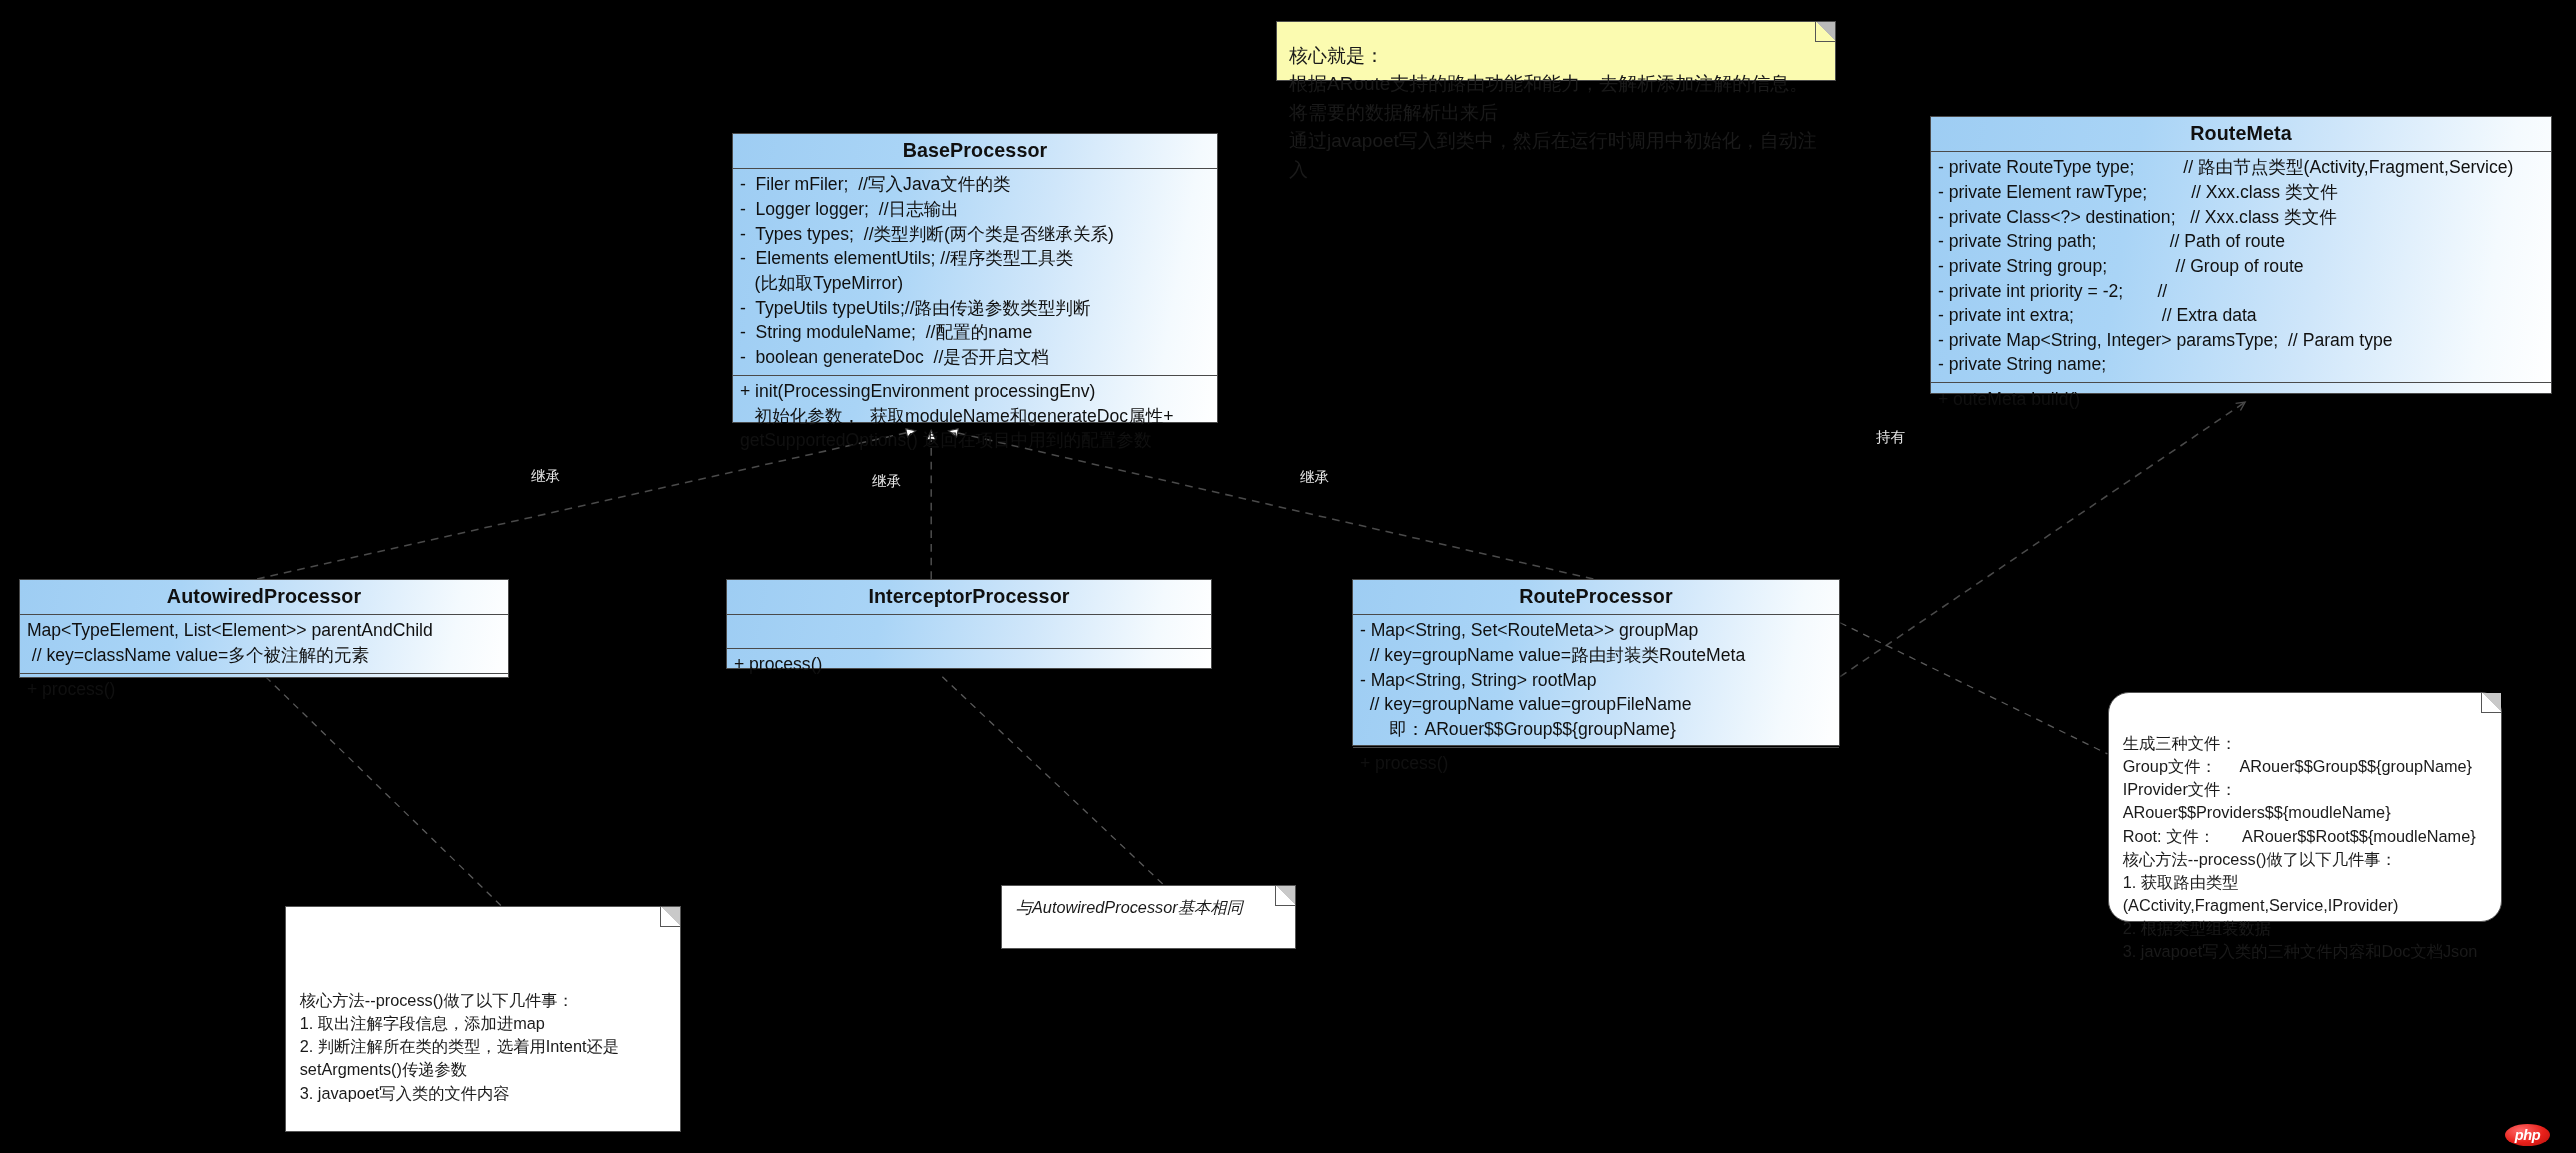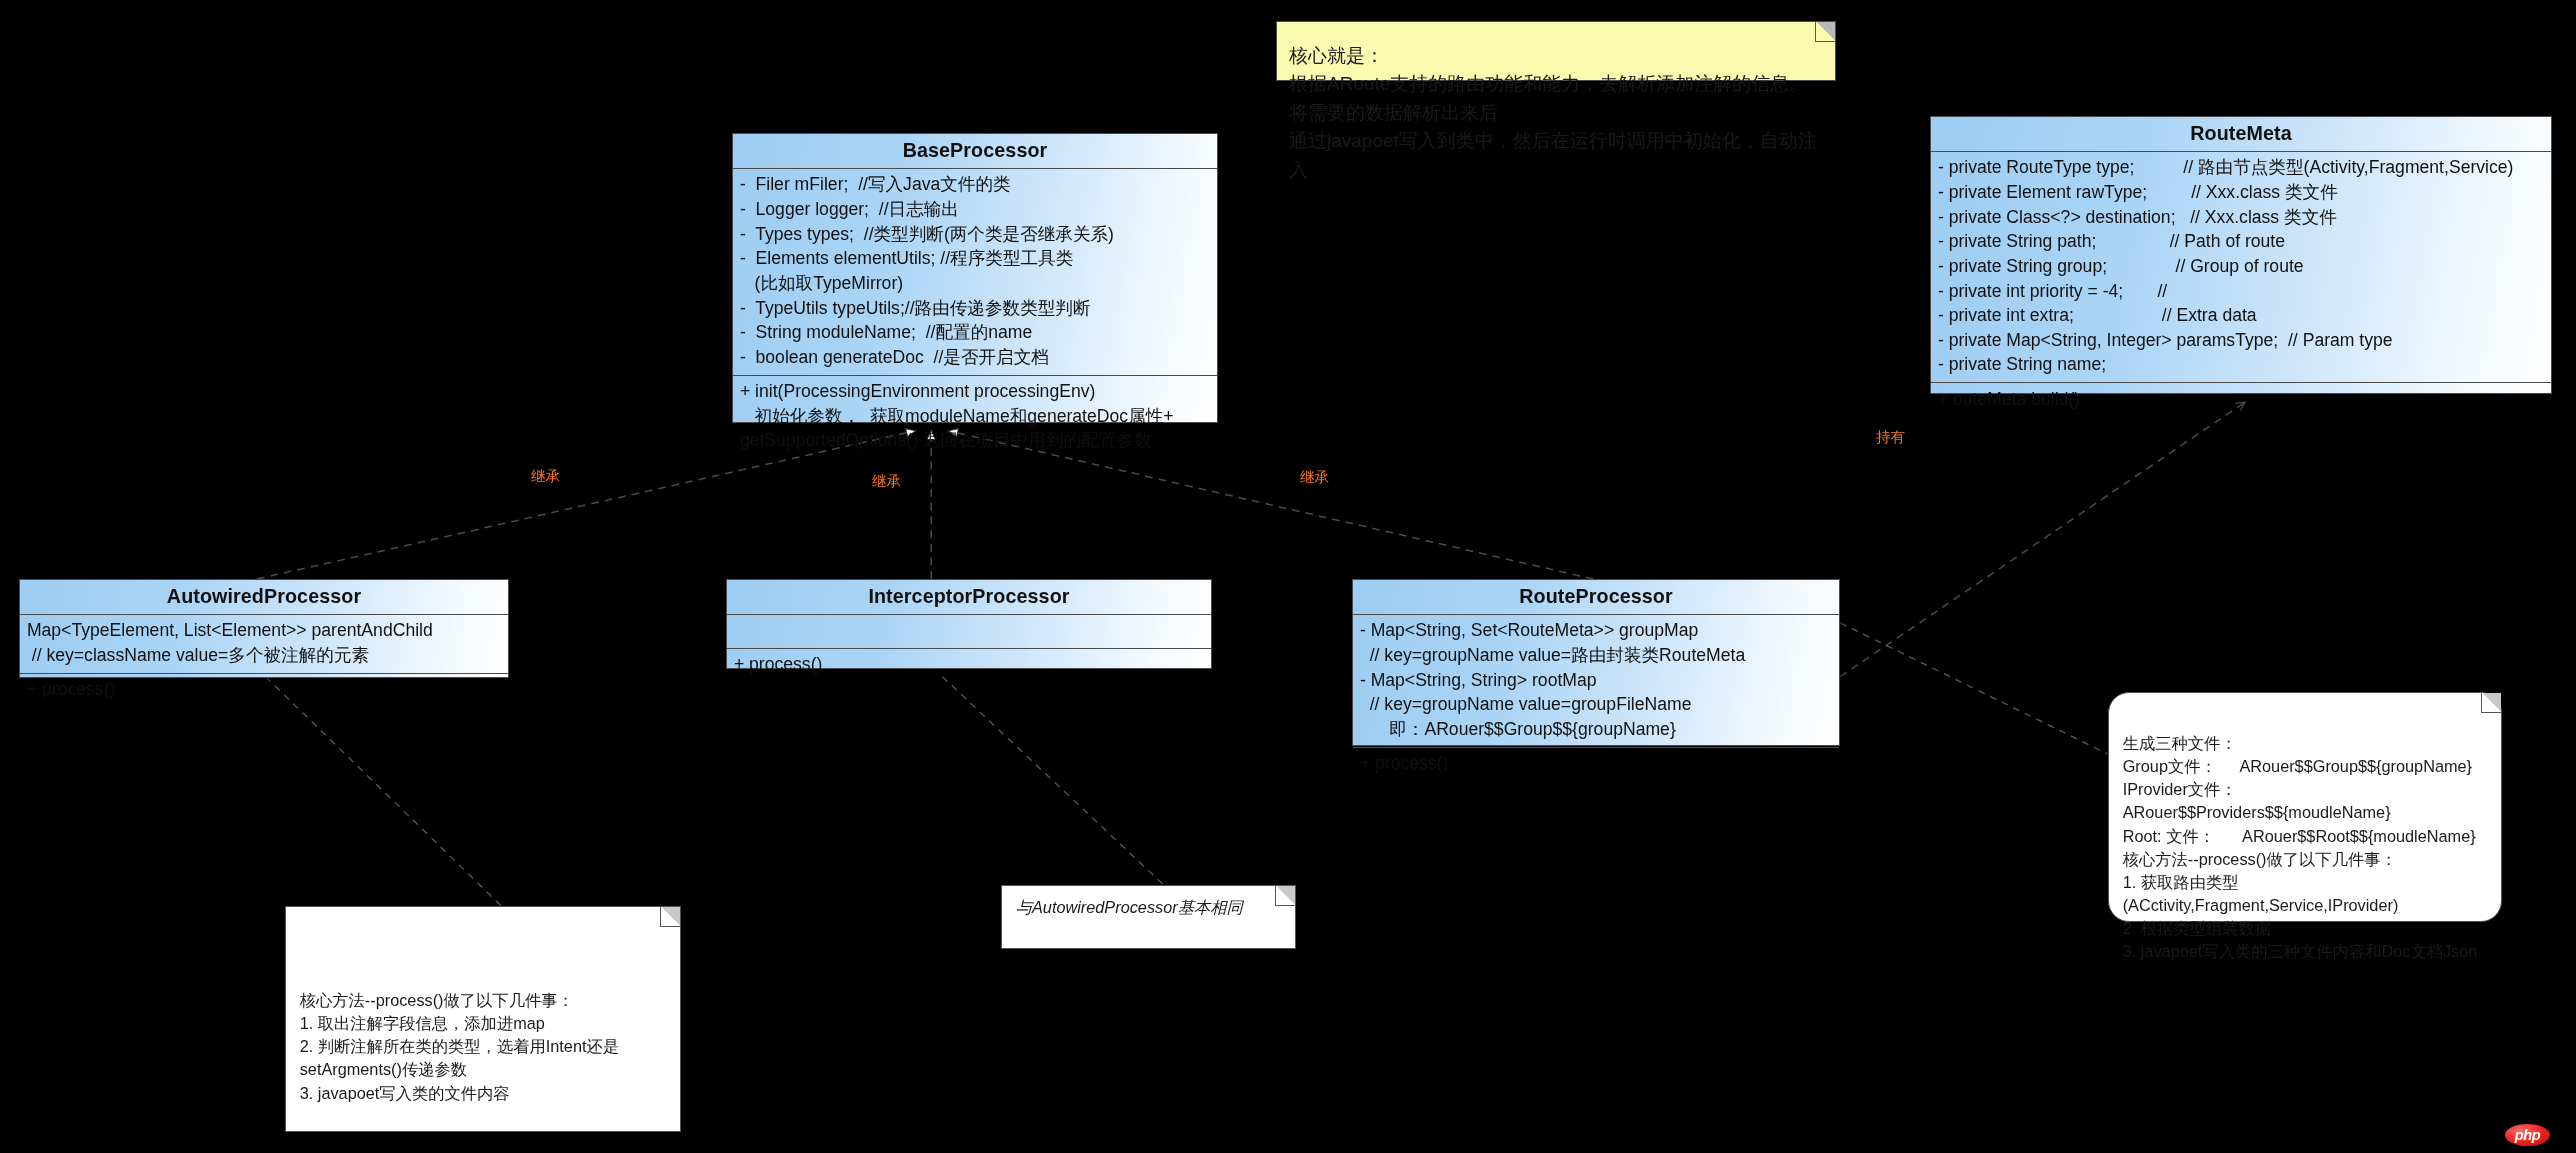--- a/index.html
+++ b/index.html
@@ -88,21 +88,21 @@
   
   #edges {
     position: absolute;
     left: 0; top: 0;
     width: 2576px;
     height: 1153px;
     pointer-events: none;
   }
   .edge-label {
     position: absolute;
-    color: #f97316;
+    color: #e5e5e5;
     font-size: 14.6px;
     white-space: nowrap;
   }
   
   #watermark {
     position: absolute;
     right: 26px;
     bottom: 6.9px;
     width: 45px;
     height: 22px;
@@ -179,21 +179,21 @@
   </div>
 
   <div class="uml-class" style="left:1930px; top:116px; width:622px; height:278px;">
     <div class="uml-title">RouteMeta</div>
     <div class="uml-section">
       <div class="uml-row">- private RouteType type;          // 路由节点类型(Activity,Fragment,Service)</div>
       <div class="uml-row">- private Element rawType;         // Xxx.class 类文件</div>
       <div class="uml-row">- private Class&lt;?&gt; destination;   // Xxx.class 类文件</div>
       <div class="uml-row">- private String path;               // Path of route</div>
       <div class="uml-row">- private String group;              // Group of route</div>
-      <div class="uml-row">- private int priority = -4;       //</div>
+      <div class="uml-row">- private int priority = -2;       //</div>
       <div class="uml-row">- private int extra;                  // Extra data</div>
       <div class="uml-row">- private Map&lt;String, Integer&gt; paramsType;  // Param type</div>
       <div class="uml-row">- private String name;</div>
     </div>
     <div class="uml-section">
       <div class="uml-row">+ outeMeta build()</div>
     </div>
   </div>
 
   <div class="uml-class" style="left:19px; top:579px; width:490px; height:99px;">

